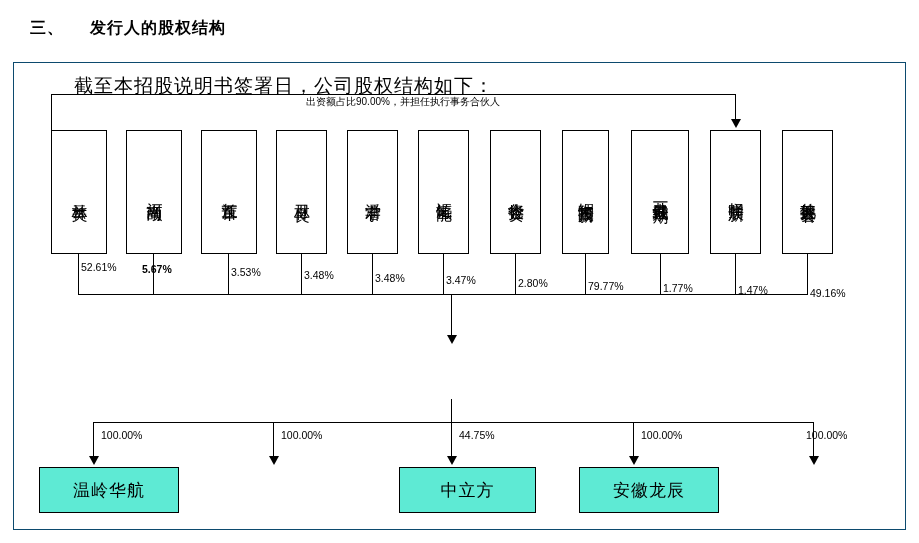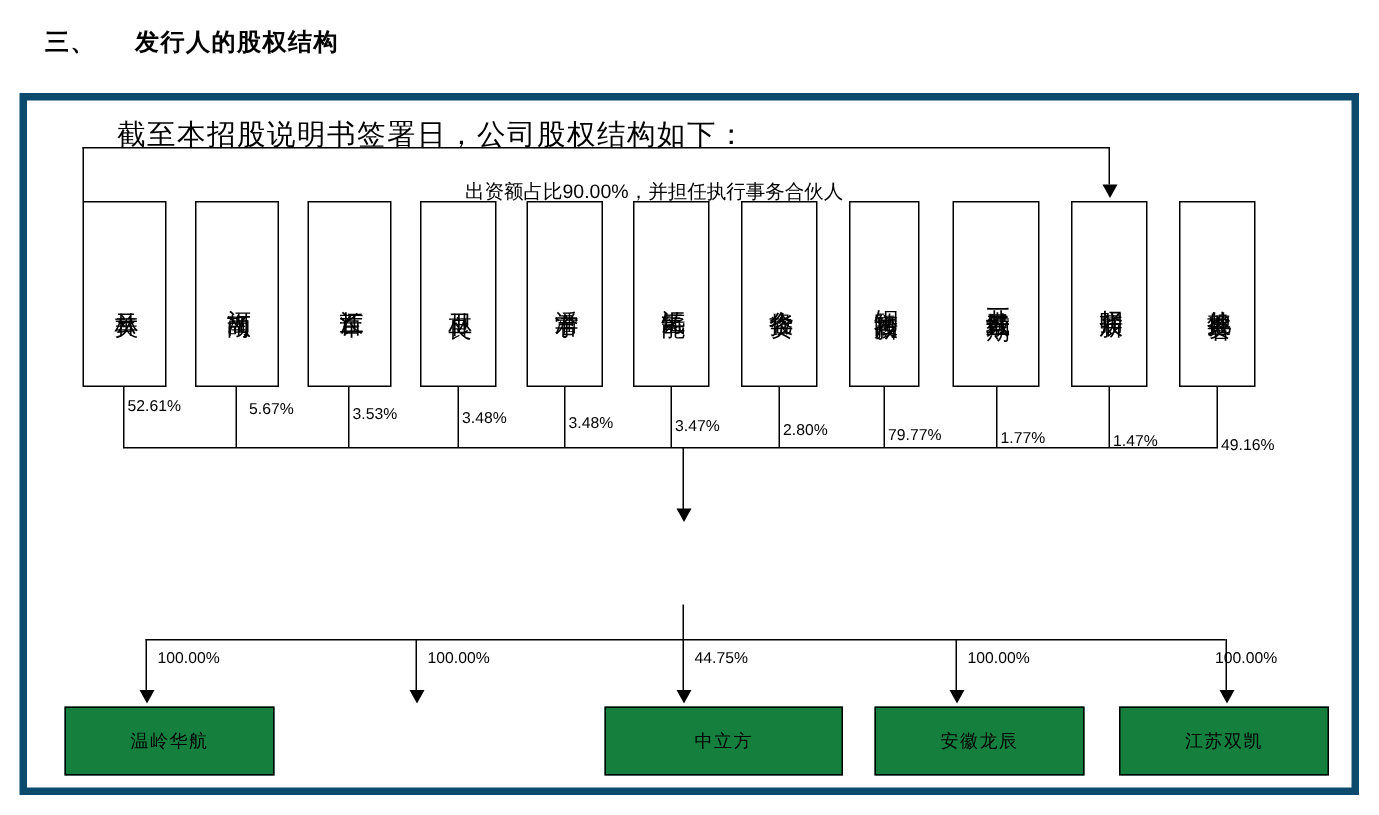--- a/index.html
+++ b/index.html
@@ -30,39 +30,39 @@
   }
   .heading .num { margin-right: 26px; }
 
   
   .chart-frame {
     position: absolute;
     left: 13px;
     top: 62px;
     width: 893px;
     height: 468px;
-    border: 5px solid #0c4a6e;
+    border: 1px solid #0c4a6e;
     box-sizing: border-box;
     background: #fff;
   }
 
   .chart-title {
     position: absolute;
     left: 60px;
     top: 10px;
     font-size: 19px;
     letter-spacing: 1px;
     white-space: nowrap;
   }
 
   .note {
     position: absolute;
     left: 292px;
-    top: 52px;
-    font-size: 13px;
+    top: 32px;
+    font-size: 10px;
     white-space: nowrap;
     letter-spacing: 0px;
   }
 
   
   .sh-box {
     position: absolute;
     box-sizing: border-box;
     border: 1px solid #000;
     background: #fff;
@@ -108,25 +108,25 @@
     letter-spacing: 1px;
   }
 
   
   .sub-box {
     position: absolute;
     top: 404px;
     height: 46px;
     border: 1px solid #000;
     box-sizing: border-box;
-    background: #15803d;
+    background: #5eead4;
     display: flex;
     align-items: center;
     justify-content: center;
-    font-size: 12px;
+    font-size: 17px;
     letter-spacing: 1px;
     font-family: Liberation Mono, monospace;
   }
 
   
   .ln {
     position: absolute;
     background: #000;
   }
   .ln.h { height: 1px; }
@@ -204,21 +204,21 @@
 
     <div class="ln v" style="left:437px; top:231px; height:44px;"></div>
     <div class="arrow-down" style="left:433px; top:272px;"></div>
 
     <div class="ln h" style="left:37px;  top:31px; width:685px;"></div>
     <div class="ln v" style="left:37px;  top:31px; height:36px;"></div>
     <div class="ln v" style="left:721px; top:31px; height:25px;"></div>
     <div class="arrow-down" style="left:717px; top:56px;"></div>
 
     <div class="pct" style="left:67px;  top:198px;">52.61%</div>
-    <div class="pct" style="left:148px; top:200px;">5.67%</div>
+    <div class="pct" style="left:128px; top:200px;font-weight:bold;">5.67%</div>
     <div class="pct" style="left:217px; top:203px;">3.53%</div>
     <div class="pct" style="left:290px; top:206px;">3.48%</div>
     <div class="pct" style="left:361px; top:209px;">3.48%</div>
     <div class="pct" style="left:432px; top:211px;">3.47%</div>
     <div class="pct" style="left:504px; top:214px;">2.80%</div>
     <div class="pct" style="left:574px; top:217px;">79.77%</div>
     <div class="pct" style="left:649px; top:219px;text-align:right;">1.77%</div>
     <div class="pct" style="left:724px; top:221px;">1.47%</div>
     <div class="pct" style="left:796px; top:224px;">49.16%</div>
 
@@ -238,18 +238,17 @@
     <div class="arrow-down" style="left:615px; top:393px;"></div>
     <div class="arrow-down" style="left:795px; top:393px;"></div>
 
     <div class="pct" style="left:87px;  top:366px;">100.00%</div>
     <div class="pct" style="left:267px; top:366px;">100.00%</div>
     <div class="pct" style="left:445px; top:366px;">44.75%</div>
     <div class="pct" style="left:627px; top:366px;">100.00%</div>
     <div class="pct" style="left:792px; top:366px;">100.00%</div>
 
     <div class="sub-box" style="left:25px;  width:140px;">温岭华航</div>
-    <div class="sub-box" style="left:385px; width:159px;">中立方</div>
+    <div class="sub-box" style="left:385px; width:137px;">中立方</div>
     <div class="sub-box" style="left:565px; width:140px;">安徽龙辰</div>
-    <div class="sub-box" style="left:728px; width:140px;">江苏双凯</div>
 
   </div>
 </div>
 
 </body></html>

